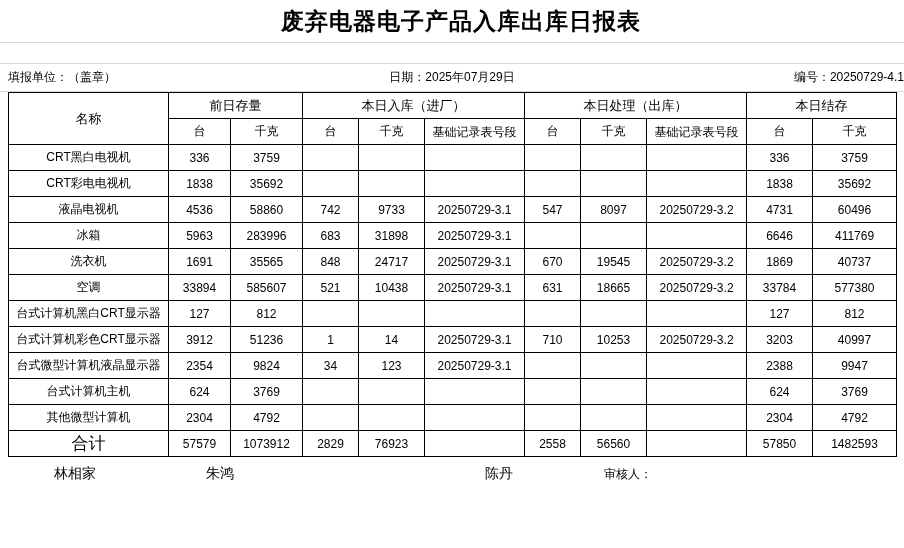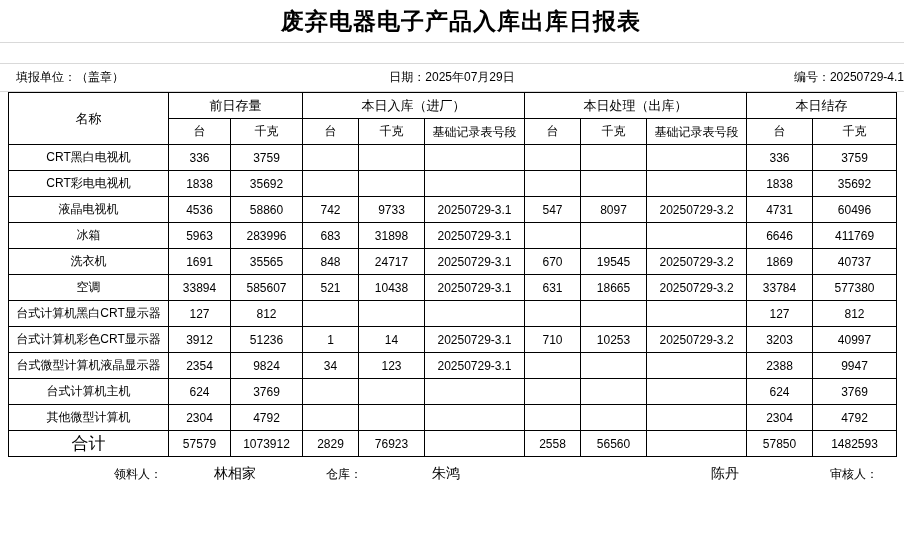--- a/index.html
+++ b/index.html
@@ -41,21 +41,21 @@
   .meta-row {
     height: 28px;
     display: flex;
     align-items: center;
     font-size: 12px;
     border-bottom: 1px solid #d9d9d9;
     box-sizing: border-box;
   }
   .meta-unit {
     width: 232px;
-    padding-left: 16px;
+    padding-left: 8px;
     box-sizing: border-box;
   }
   .meta-date {
     flex: 1;
     text-align: center;
     box-sizing: border-box;
   }
   .meta-no {
     width: 232px;
     text-align: right;
@@ -329,22 +329,20 @@
           <td>2558</td>
           <td>56560</td>
           <td></td>
           <td>57850</td>
           <td>1482593</td>
         </tr>
       </tbody>
   </table>
 
   <div class="footer-row">
-    <div class="fld label" style="width:160px">领料人：</div>
     <div class="fld sig" style="width:134px">林相家</div>
-    <div class="fld label" style="width:66px">仓库：</div>
     <div class="fld sig" style="width:156px">朱鸿</div>
     <div class="fld" style="width:126px"></div>
     <div class="fld sig" style="width:150px">陈丹</div>
     <div class="fld label" style="width:84px">审核人：</div>
   </div>
 
 </div>
 
 </body></html>

